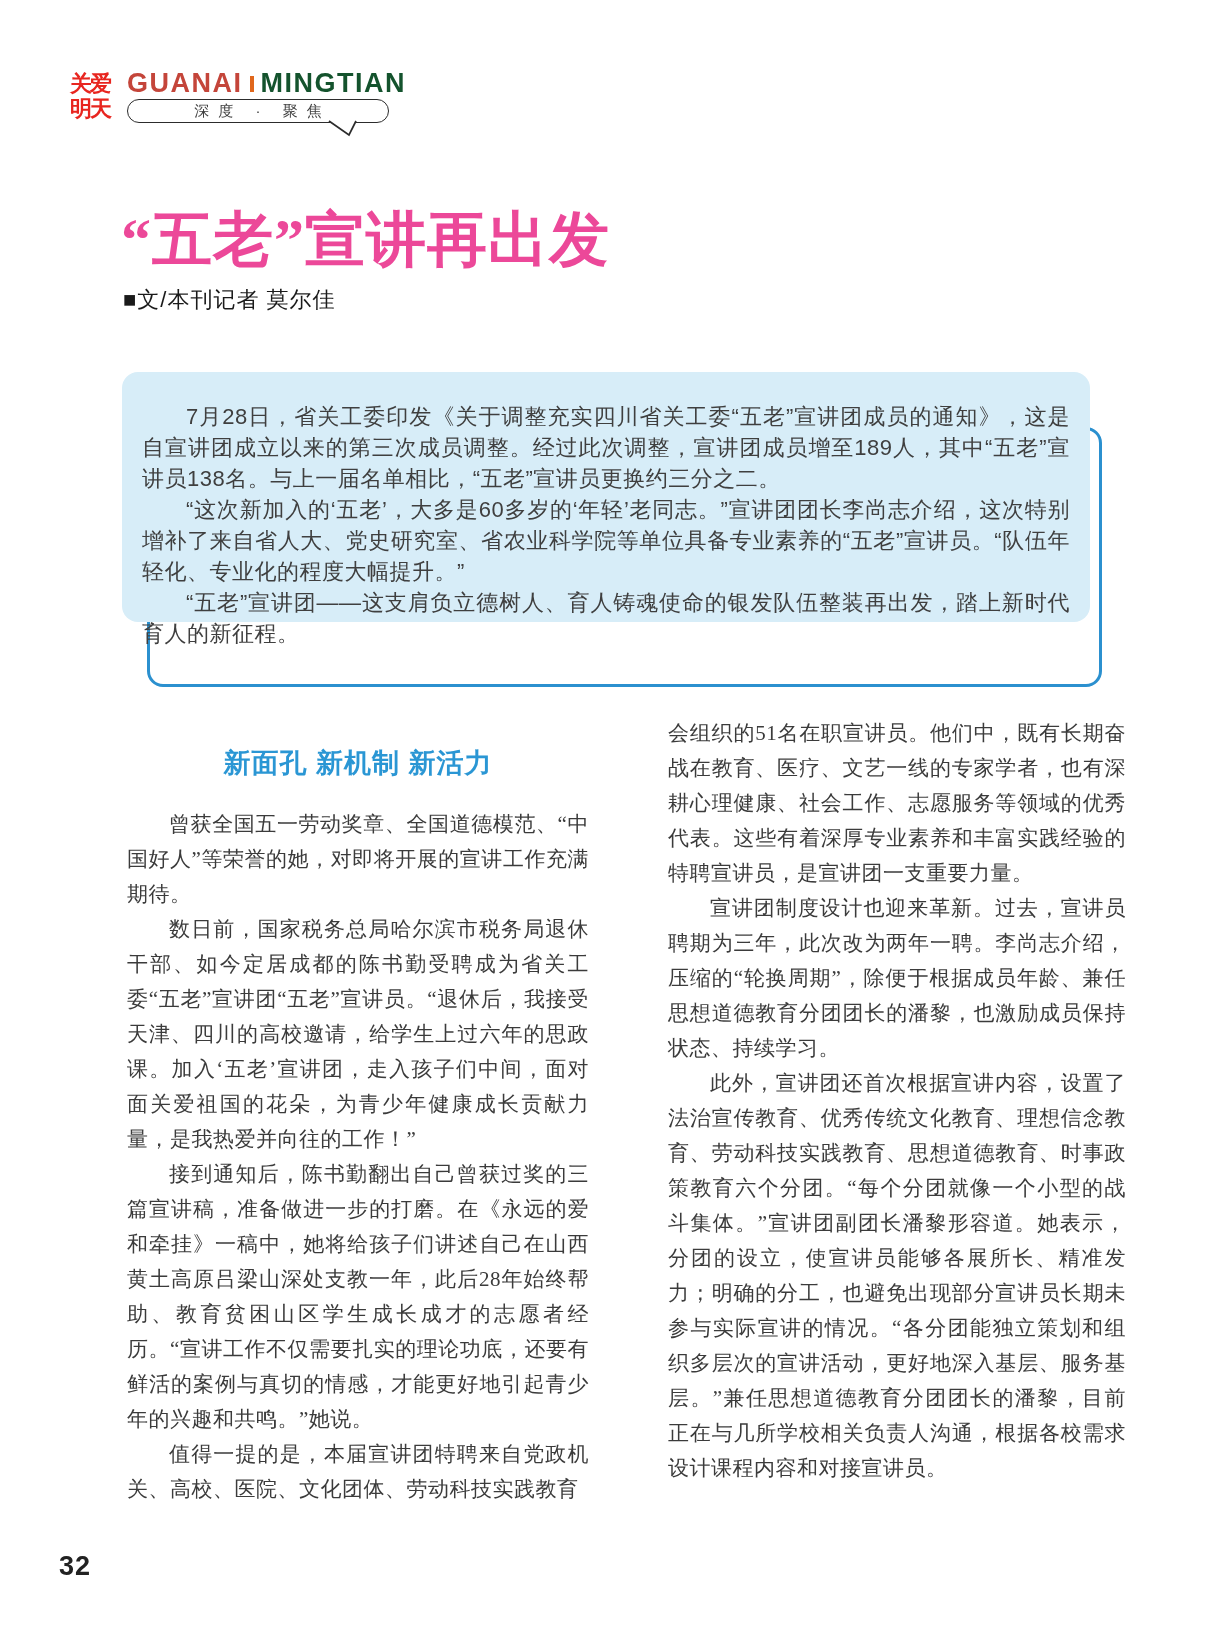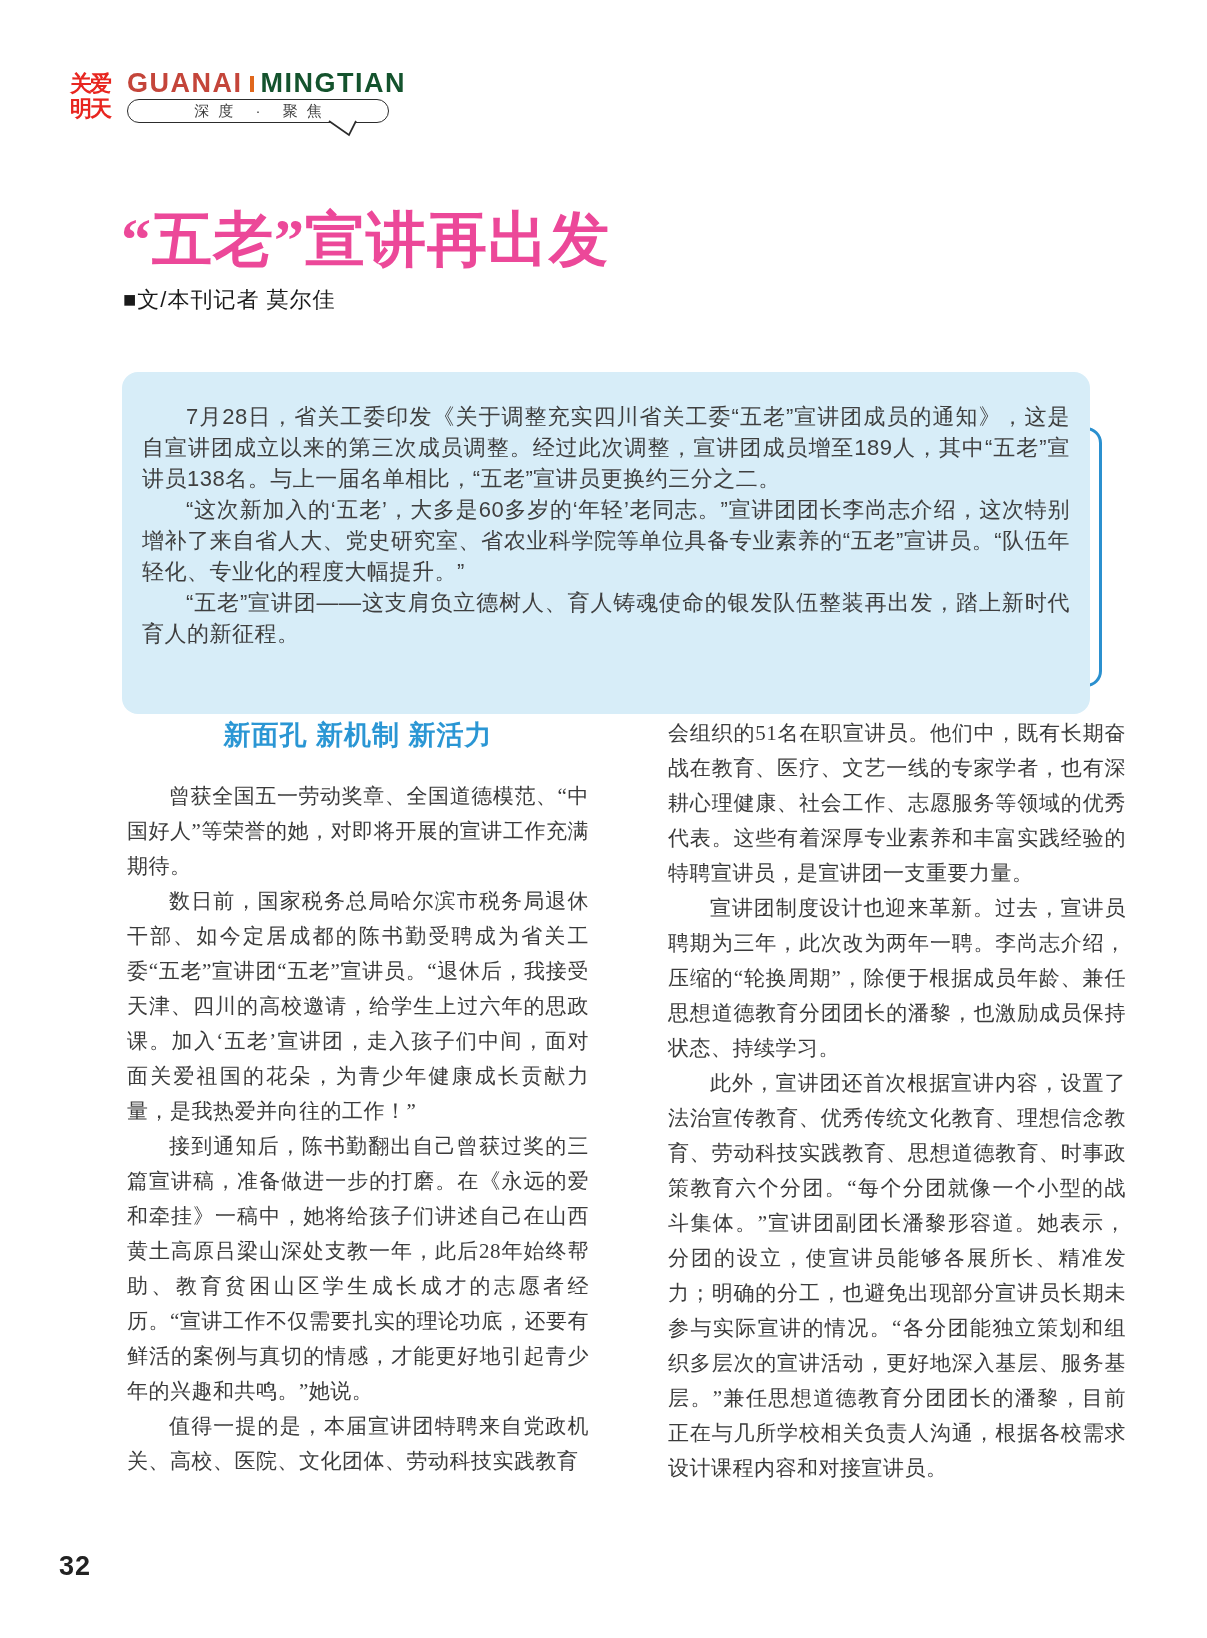--- a/index.html
+++ b/index.html
@@ -53,21 +53,21 @@
     font-size:22px;color:#1a1a1a;letter-spacing:1px;
   }
 
   
   .lead-outline{
     position:absolute;left:147px;top:427px;width:955px;height:260px;
     border:3px solid #2b90cf;border-radius:16px;box-sizing:border-box;
     background:transparent;z-index:1;
   }
   .lead-box{
-    position:absolute;left:122px;top:372px;width:968px;height:342px;
+    position:absolute;left:122px;top:372px;width:968px;height:250px;
     background:#d7edf8;border-radius:16px;box-sizing:border-box;
     padding:29px 20px 0 20px;z-index:2;
   }
   .lead-box p{
     margin:0;text-indent:2em;text-align:justify;
     font-size:22px;line-height:31px;color:#3f3f3f;letter-spacing:0.5px;
   }
 
   
   .col{
@@ -77,21 +77,21 @@
     text-align:justify;letter-spacing:0.5px;
   }
   .col p{margin:0;text-indent:2em;}
   .col p.cont{text-indent:0;}
   .col-left{left:127px;top:700px;width:462px;}
   .col-right{left:668px;top:716px;width:458px;}
   .section-heading{
     font-family:"Liberation Sans","DejaVu Sans",sans-serif;
     color:#2a96d4;font-weight:bold;font-size:27px;
     text-align:center;letter-spacing:1px;
-    margin:18px 0 26px 0;text-indent:0;
+    margin:46px 0 26px 0;text-indent:0;
   }
 
   .page-number{
     position:absolute;left:59px;top:1551px;
     font-size:27px;font-weight:bold;color:#222222;letter-spacing:1px;
   }
 </style>
 </head>
 <body>
 

